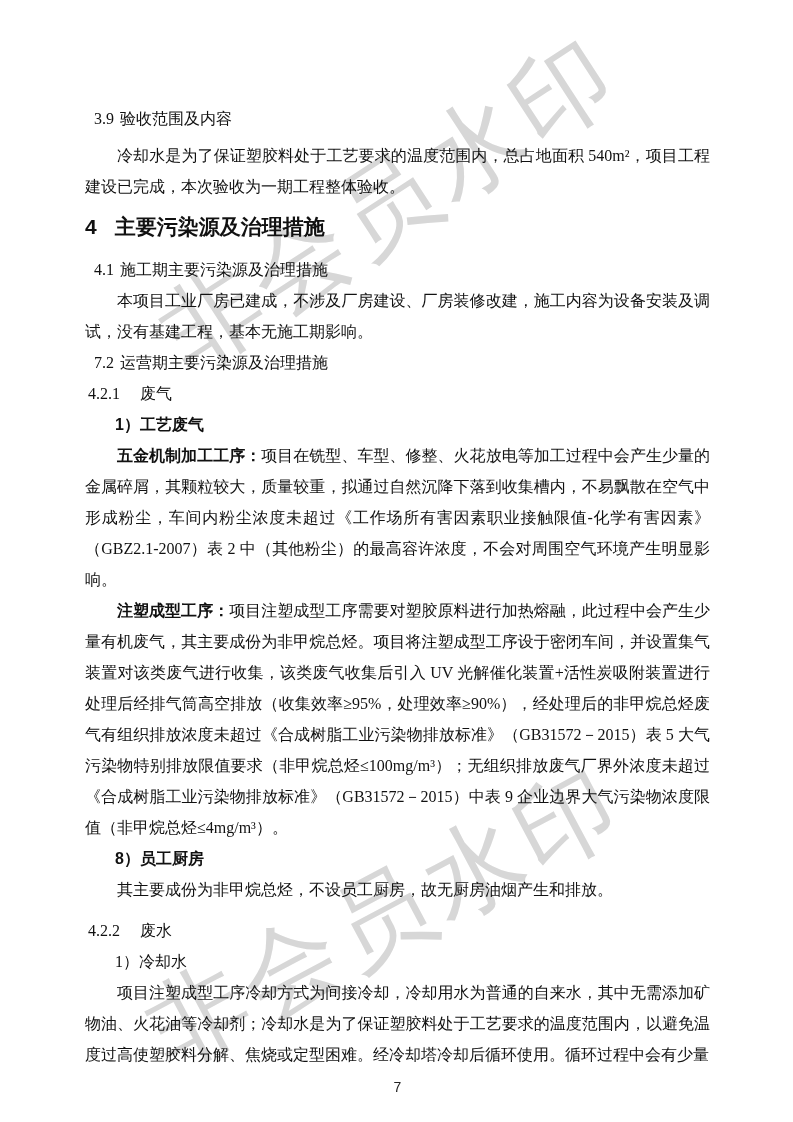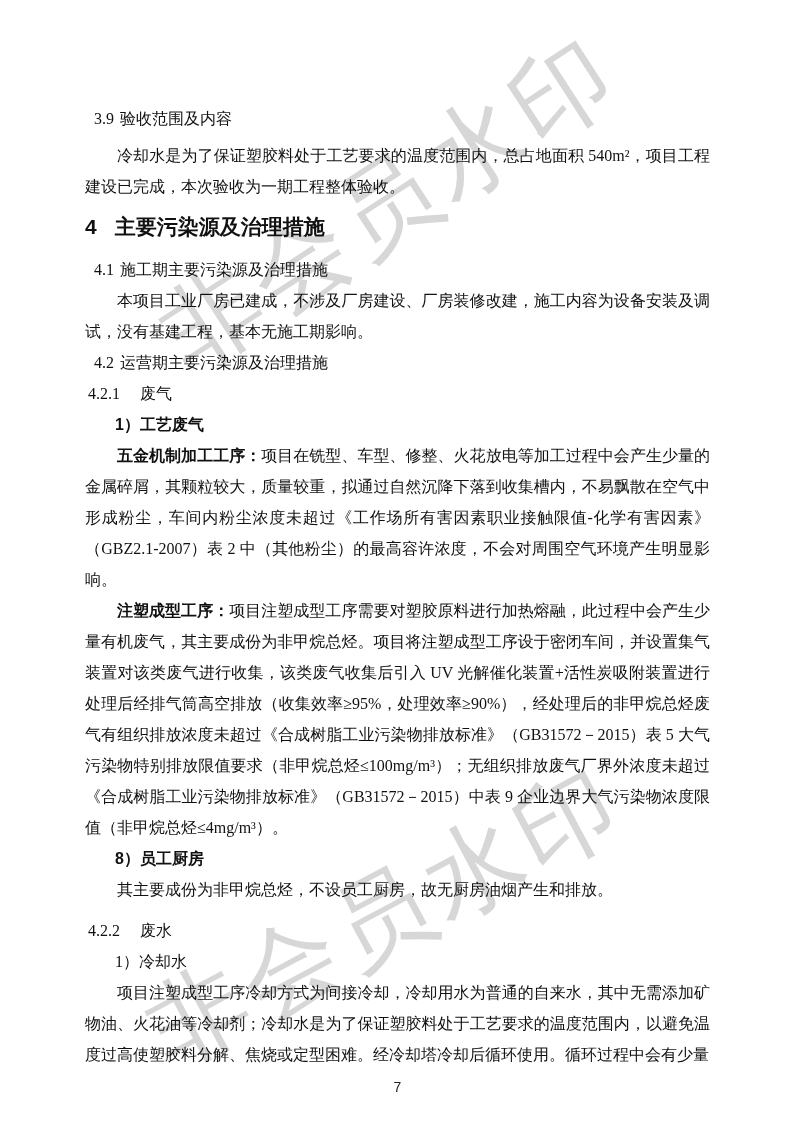--- a/index.html
+++ b/index.html
@@ -92,21 +92,21 @@
     <span class="num">4</span><span>主要污染源及治理措施</span>
   </div>
 
   <div class="sec-heading">
     <span class="num">4.1</span><span>施工期主要污染源及治理措施</span>
   </div>
 
   <p class="para">本项目工业厂房已建成，不涉及厂房建设、厂房装修改建，施工内容为设备安装及调试，没有基建工程，基本无施工期影响。</p>
 
   <div class="sec-heading">
-    <span class="num">4.2</span><span>运营期主要污染源及治理措施</span>
+    <span class="num">7.2</span><span>运营期主要污染源及治理措施</span>
   </div>
 
   <div class="subsec-heading">
     <span class="num">4.2.1</span><span>废气</span>
   </div>
 
   <div class="item-heading bold">1）工艺废气</div>
 
   <p class="para"><span class="bold-lead">五金机制加工工序：</span><span>项目在铣型、车型、修整、火花放电等加工过程中会产生少量的金属碎屑，其颗粒较大，质量较重，拟通过自然沉降下落到收集槽内，不易飘散在空气中形成粉尘，车间内粉尘浓度未超过《工作场所有害因素职业接触限值-化学有害因素》（GBZ2.1-2007）表 2 中（其他粉尘）的最高容许浓度，不会对周围空气环境产生明显影响。</span></p>
 

